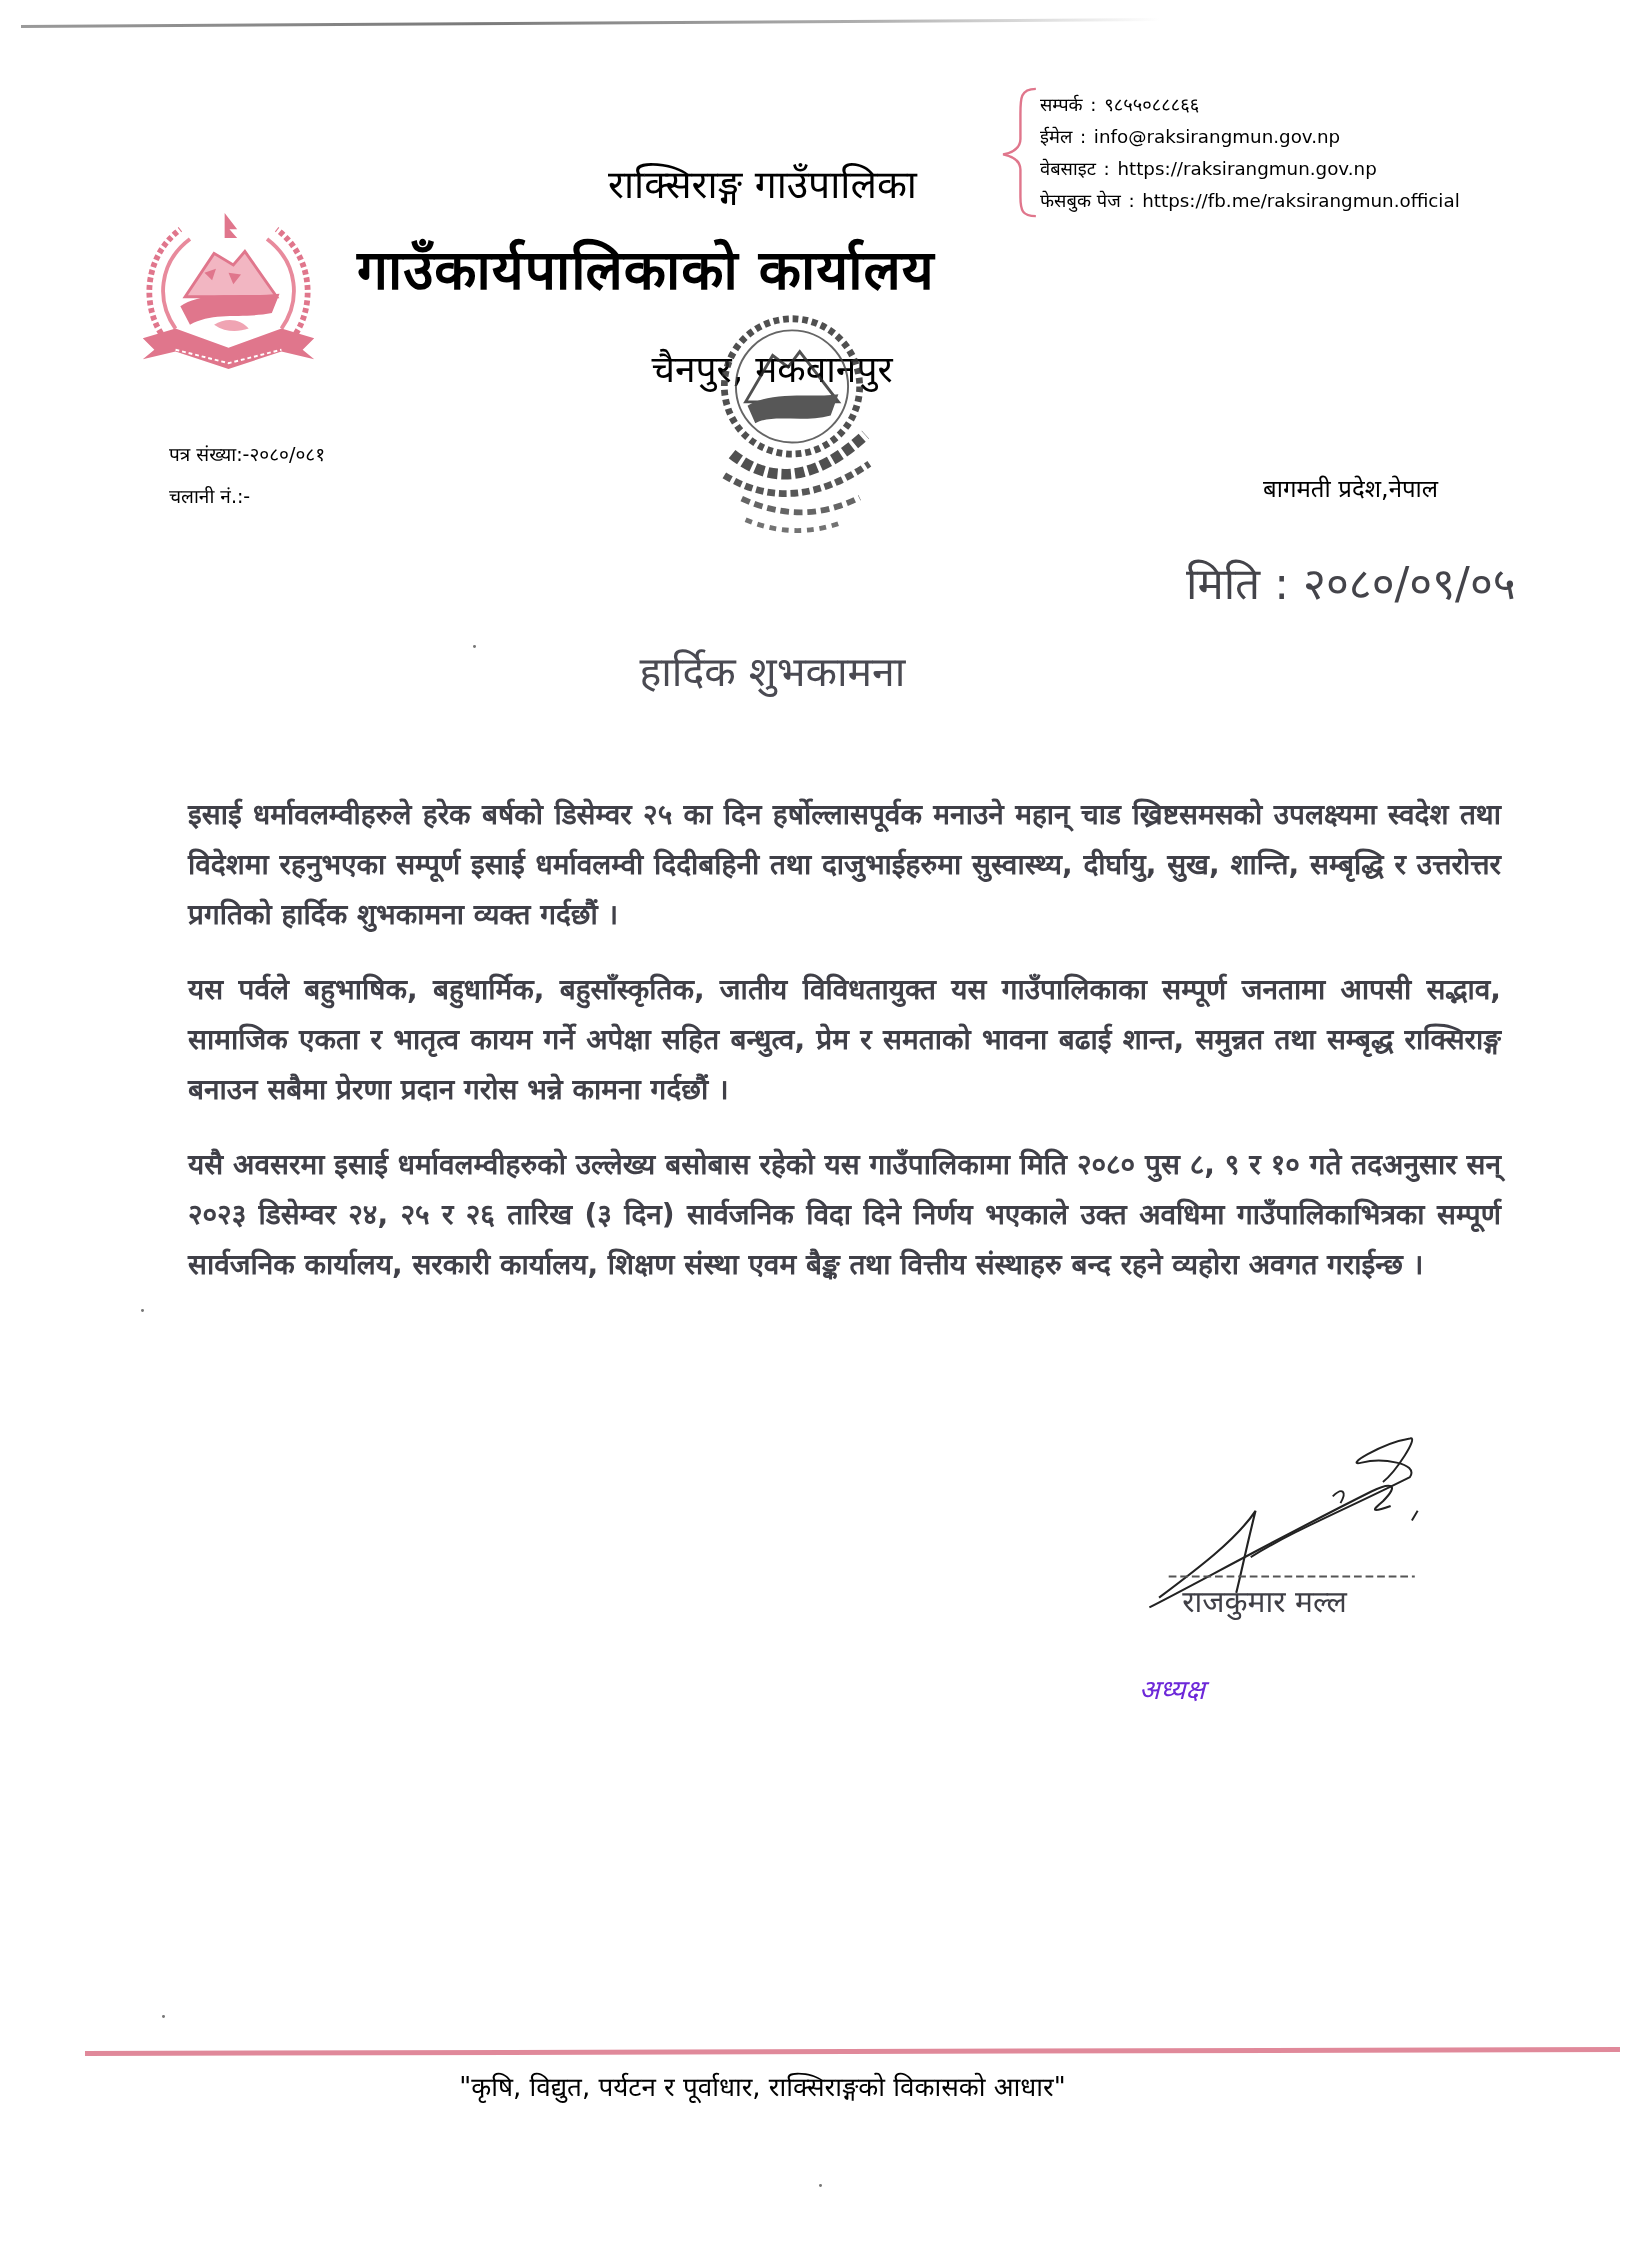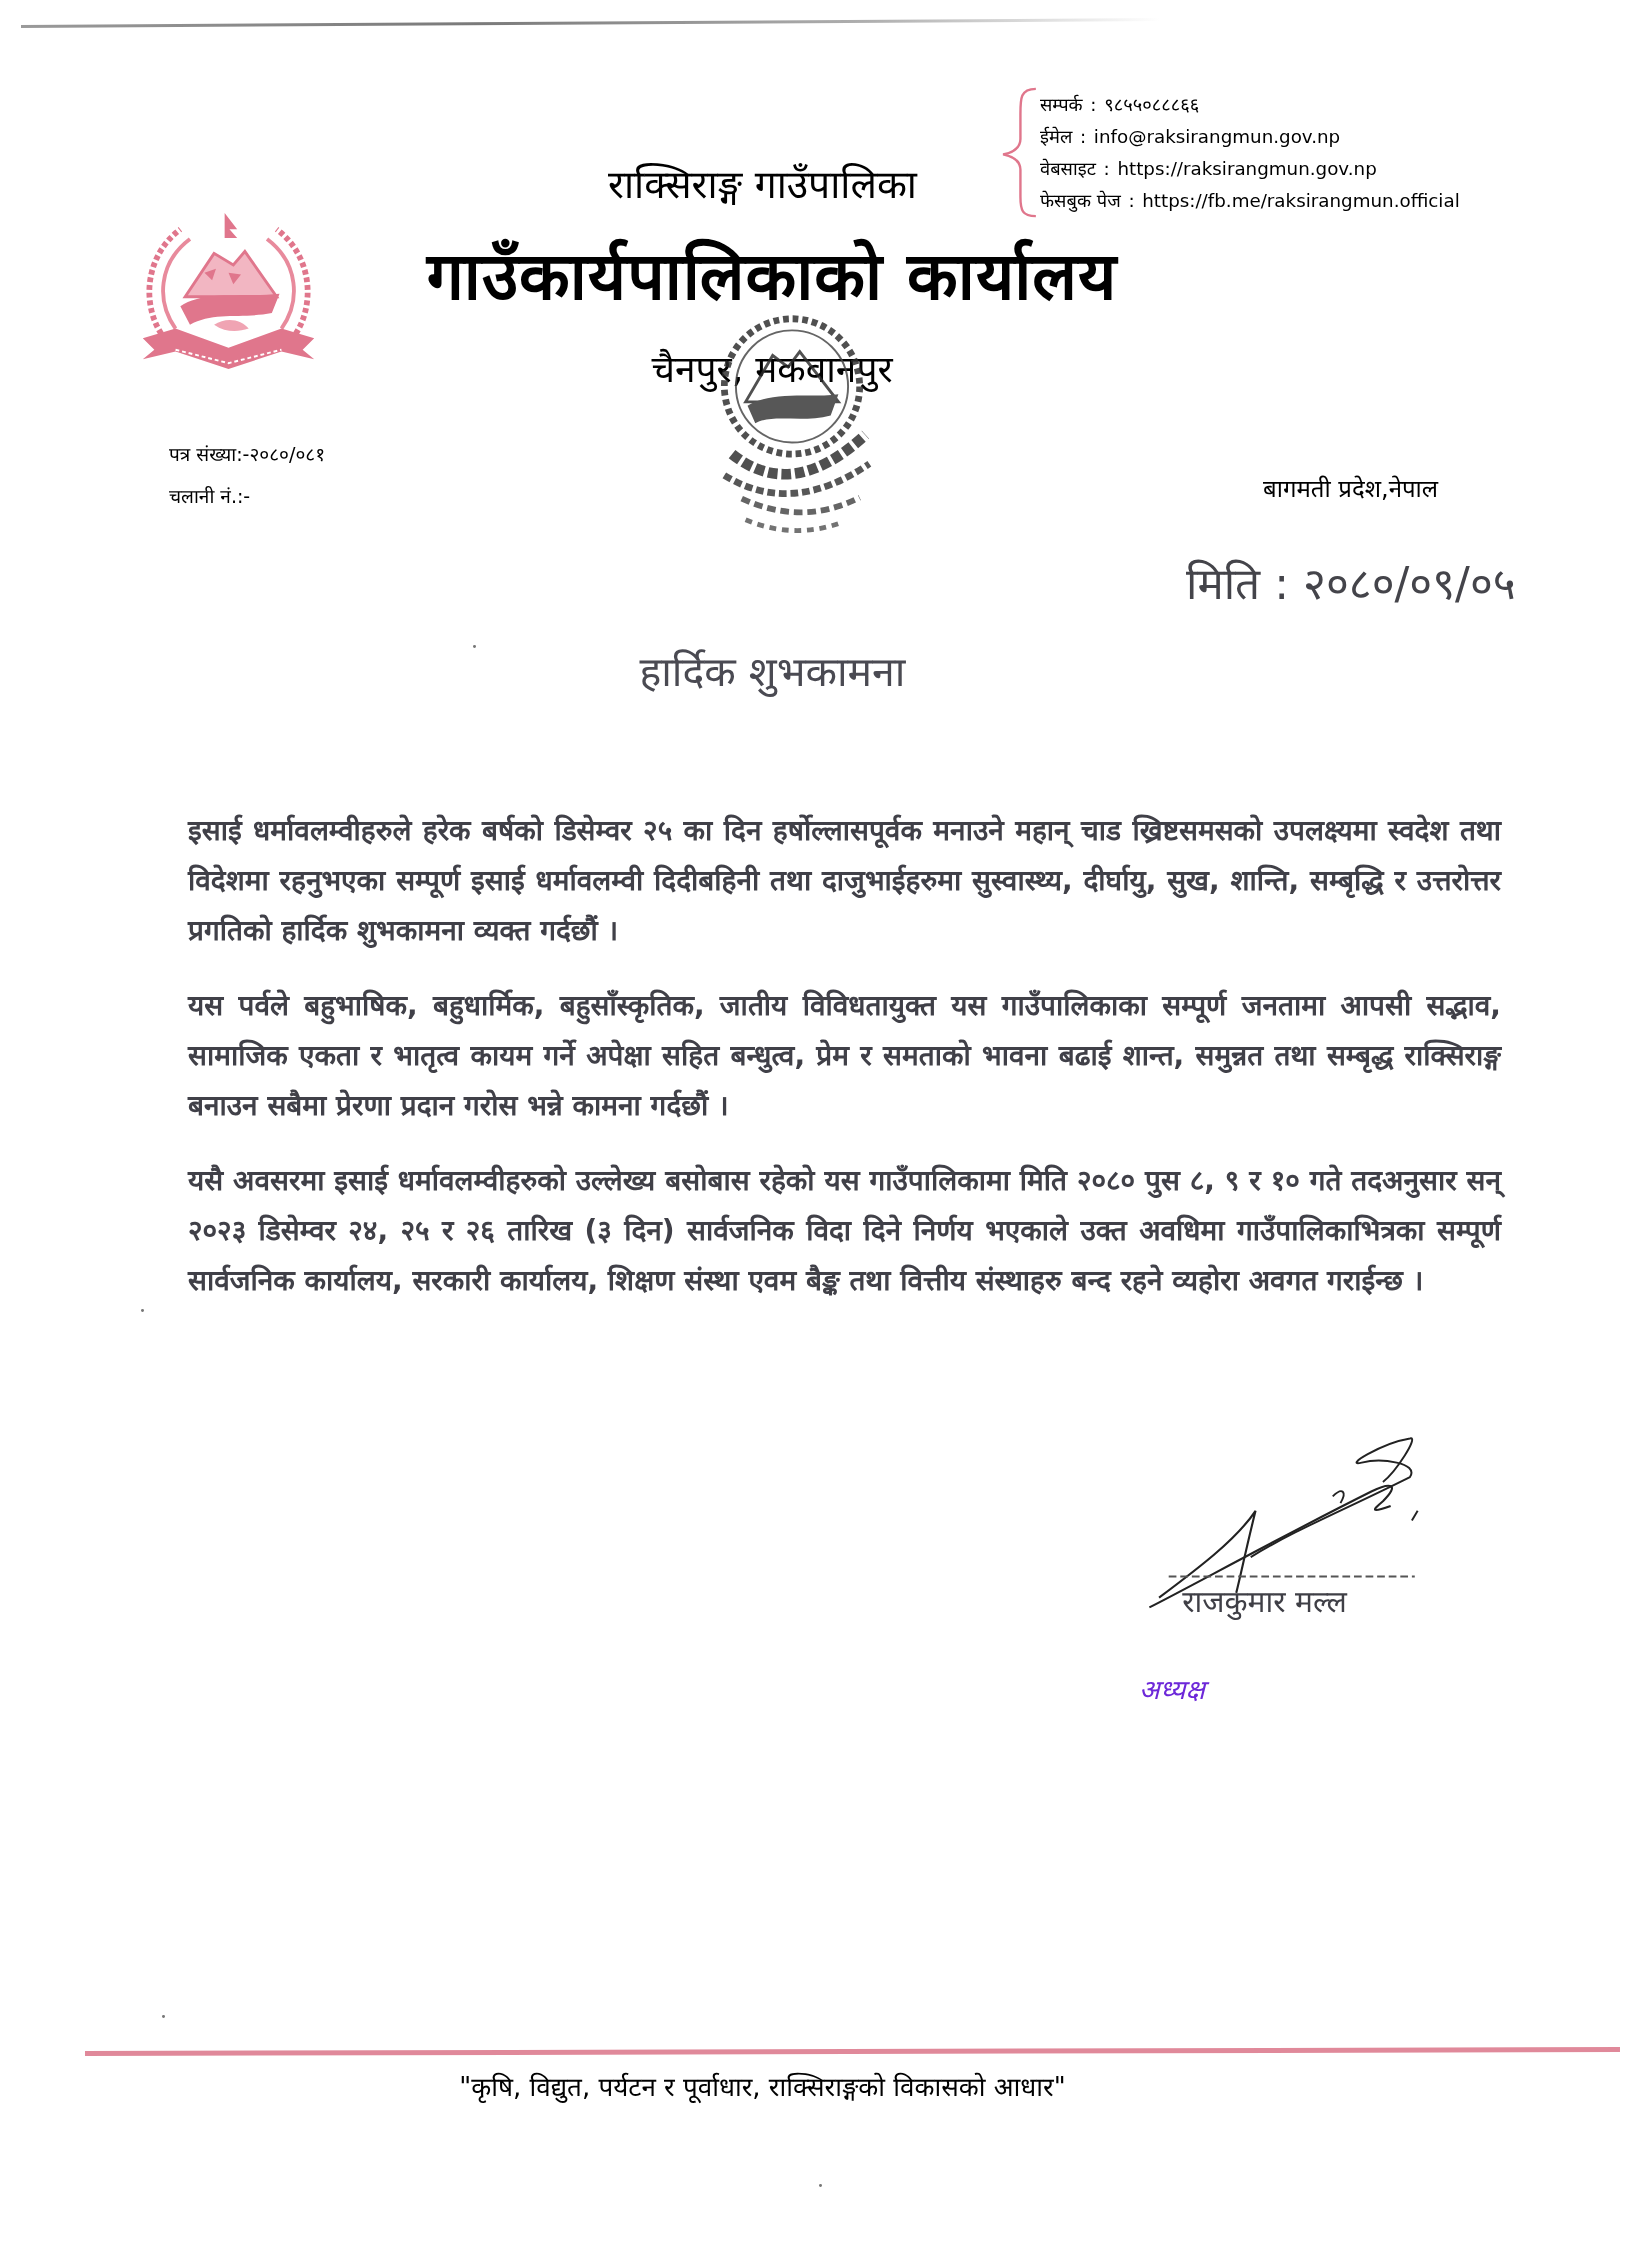--- a/index.html
+++ b/index.html
@@ -28,22 +28,22 @@
 
   .logo {
     left: 137px; top: 205px; width: 183px; height: 169px;
   }
 
   .org-name {
     left: 463px; top: 162px; width: 599px; text-align: center;
     font-size: 39px; line-height: 1.2;
   }
   .office-title {
-    left: 357px; top: 239px; width: 830px; text-align: center;
-    font-size: 66px; line-height: 1.15; font-weight: bold;
+    left: 357px; top: 239px; width: 830px; text-align: left;
+    font-size: 55px; line-height: 1.15; font-weight: bold;
     letter-spacing: 1px;
   }
   .address {
     left: 579px; top: 348px; width: 386px; text-align: center;
     font-size: 37px; line-height: 1.2;
   }
 
   .contact {
     left: 999px; top: 85px; width: 502px; height: 135px;
   }
@@ -84,21 +84,21 @@
     transform: translateX(-48px);
   }
 
   .body-text {
     left: 188px; top: 790px; width: 1313px;
     font-size: 28px; line-height: 50px; color: #404048;
     text-align: justify;
     font-weight: bold;
   }
   .body-text p {
-    margin: 16px 0 25px 0;
+    margin: 0 0 25px 0;
     text-align-last: left;
   }
 
   .signature {
     left: 1130px; top: 1424px; width: 309px; height: 193px;
   }
   .sig-name {
     left: 1139px; top: 1580px; width: 251px; text-align: center;
     font-size: 30px; color: #3f3f46;
   }

